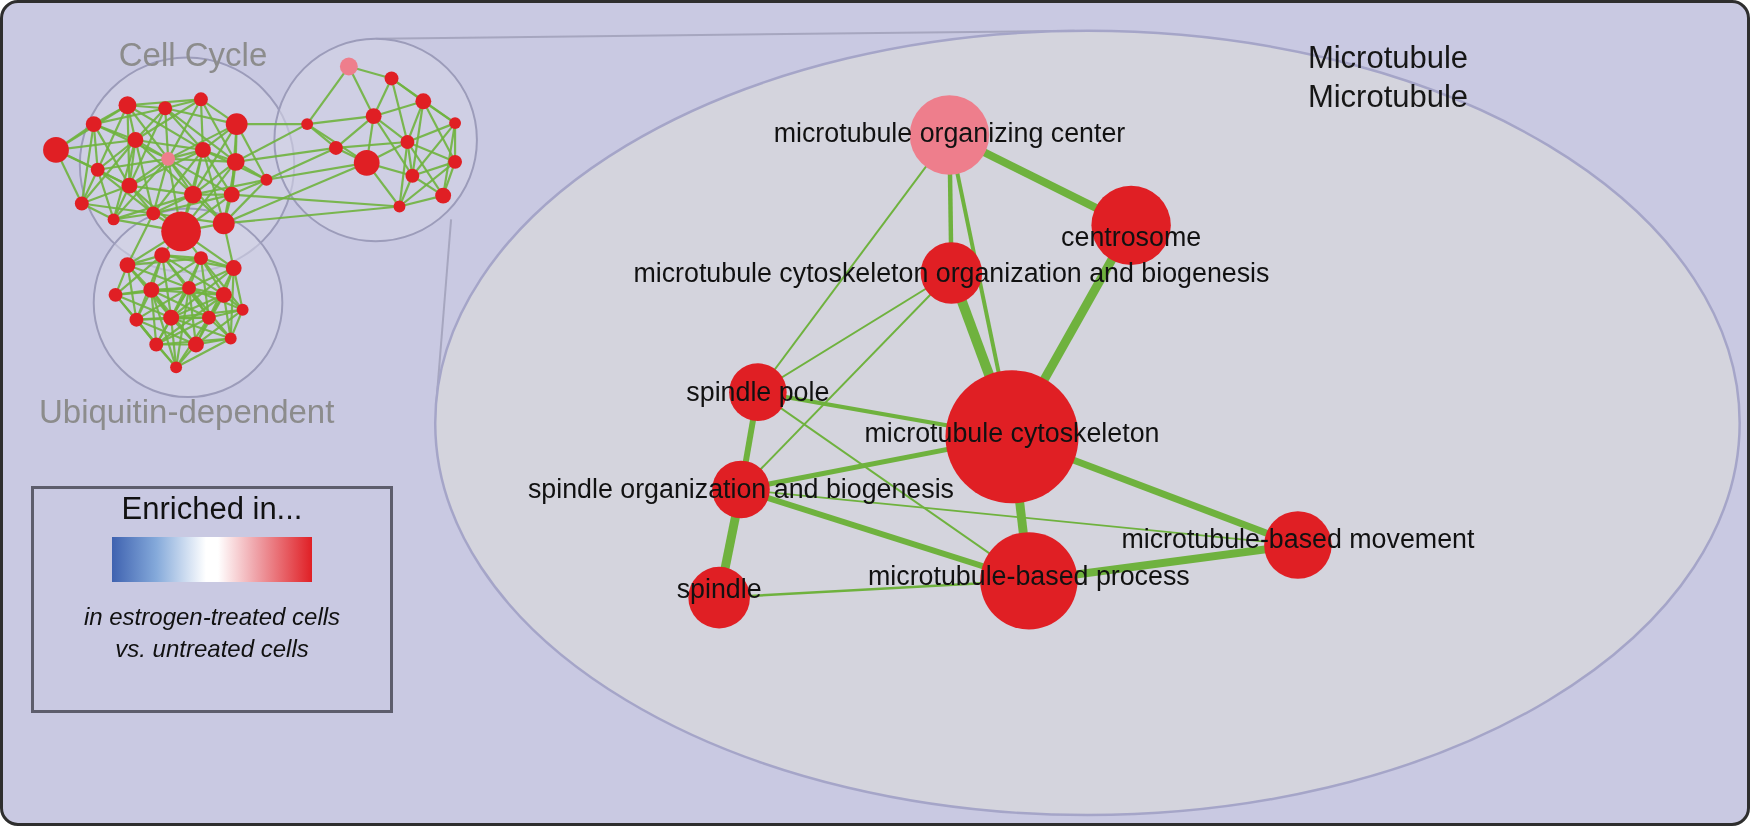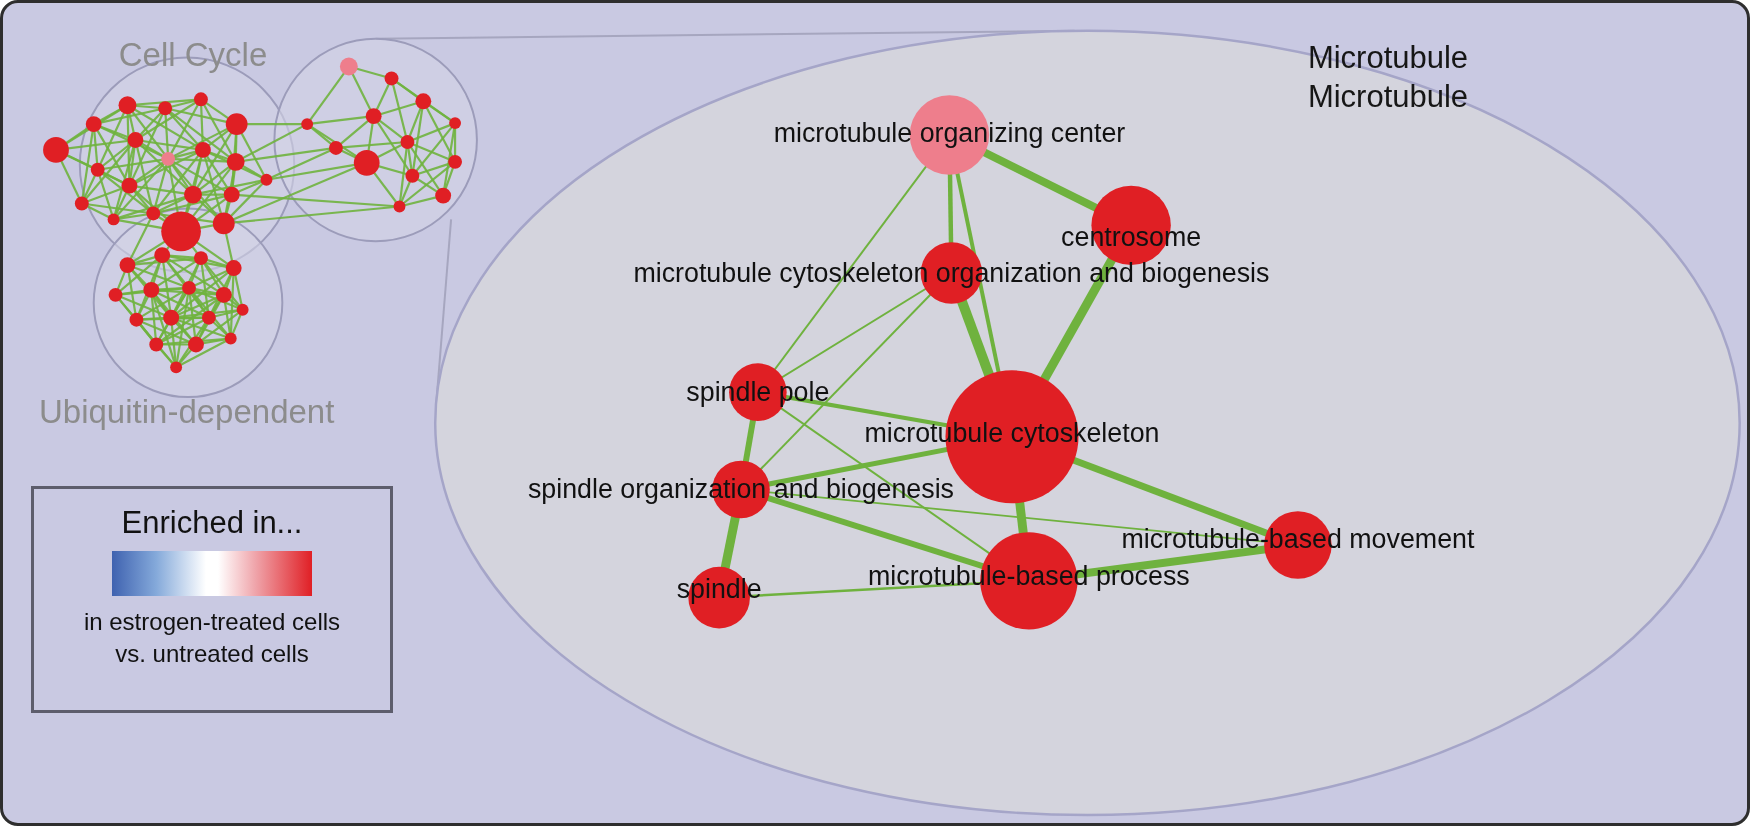--- a/index.html
+++ b/index.html
@@ -13,26 +13,26 @@
   svg text { font-family:"Liberation Sans", sans-serif; }
   .cluster-title { position:absolute; color:#8c8c8c; font-size:33px; }
   #title-cell-cycle { left:70px; top:33px; width:240px; text-align:center; }
   #title-ubiquitin { left:36px; top:388px; line-height:1.25; }
   #title-microtubule {
     position:absolute; left:1250px; top:36px; width:270px; text-align:center;
     color:#161616; font-size:31px; line-height:1.25;
   }
   .legend {
     position:absolute; left:28px; top:483px; width:362px; height:227px;
-    border:3px solid #5d5d6c; background:#c9c9e2; padding-top:16px;
+    border:3px solid #5d5d6c; background:#c9c9e2; padding-top:2px;
   }
   .legend-title { text-align:center; font-size:31px; color:#111; }
   .legend-gradient { width:200px; height:45px; margin:10px auto 0; }
   .legend-updown { display:flex; justify-content:space-between; padding:3px 44px 0 48px; font-size:31px; color:#111; }
-  .legend-caption { margin-top:10px; text-align:center; font-size:24px; line-height:1.32; color:#111; }
+  .legend-caption { margin-top:19px; text-align:center; font-size:24px; line-height:1.32; color:#111;font-style:italic; }
 </style>
 </head>
 <body>
 
 <div class="figure">
 
   <svg id="network-svg" viewBox="0 0 1750 826">
       <line x1="372" y1="36" x2="1076" y2="28" stroke="#a6a6bf" stroke-width="2"></line>
       <line x1="448" y1="218" x2="433" y2="404" stroke="#a6a6bf" stroke-width="2"></line>
       <ellipse cx="1089" cy="423" rx="657" ry="395" fill="#d4d4dd" stroke="#a5a5c8" stroke-width="2.5"></ellipse>

